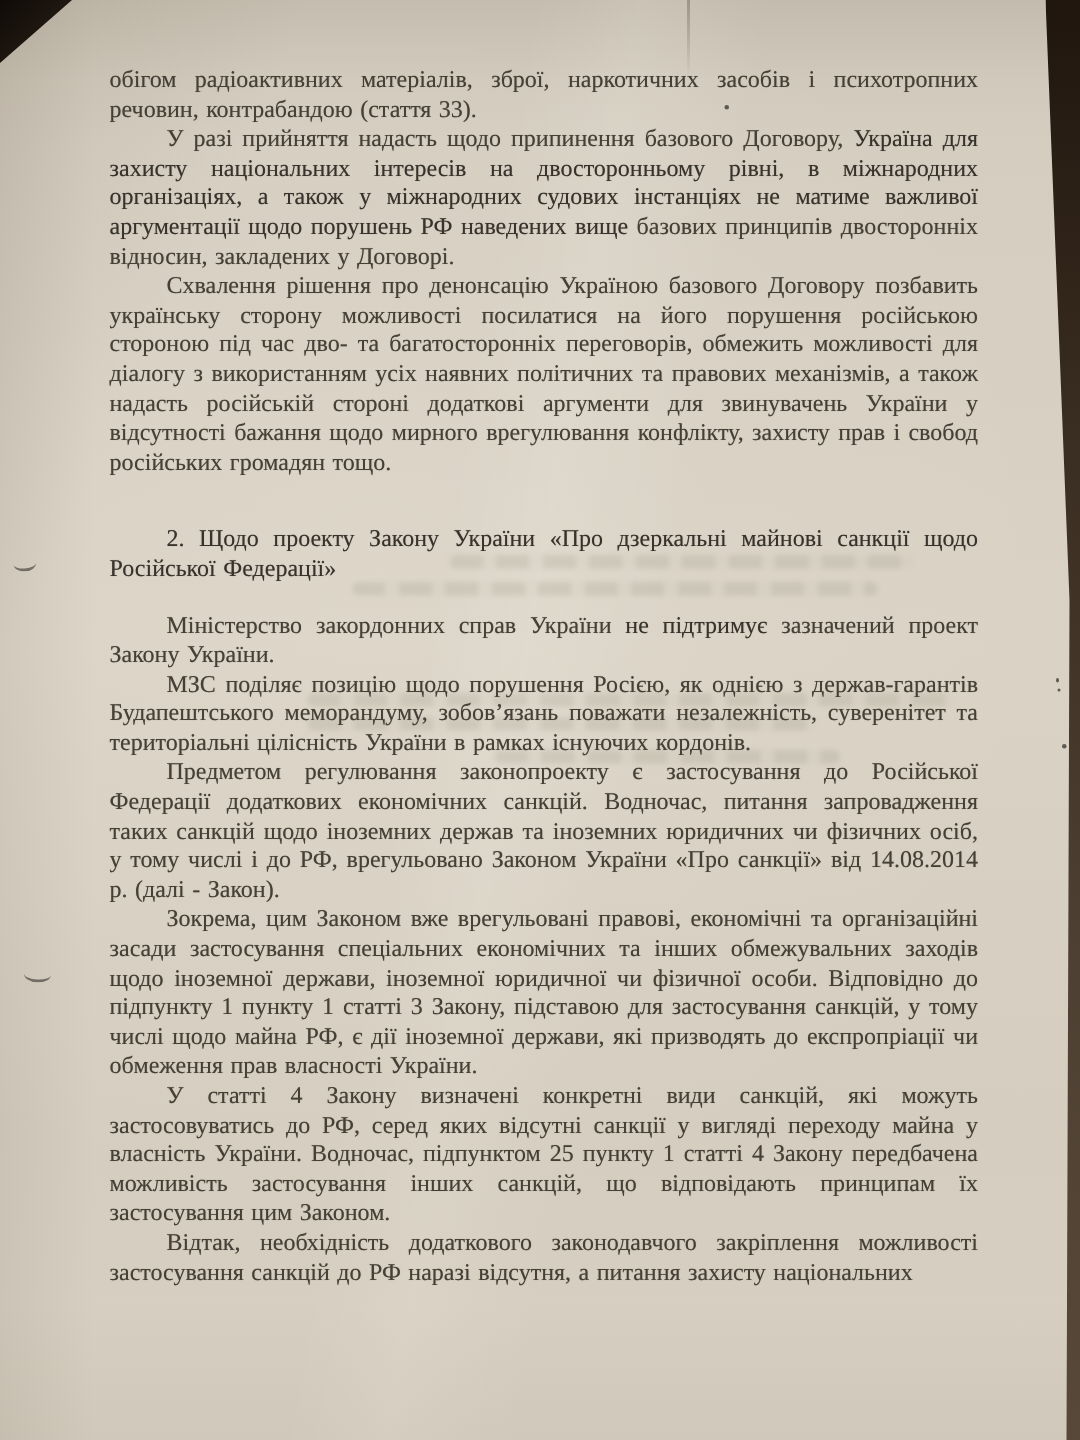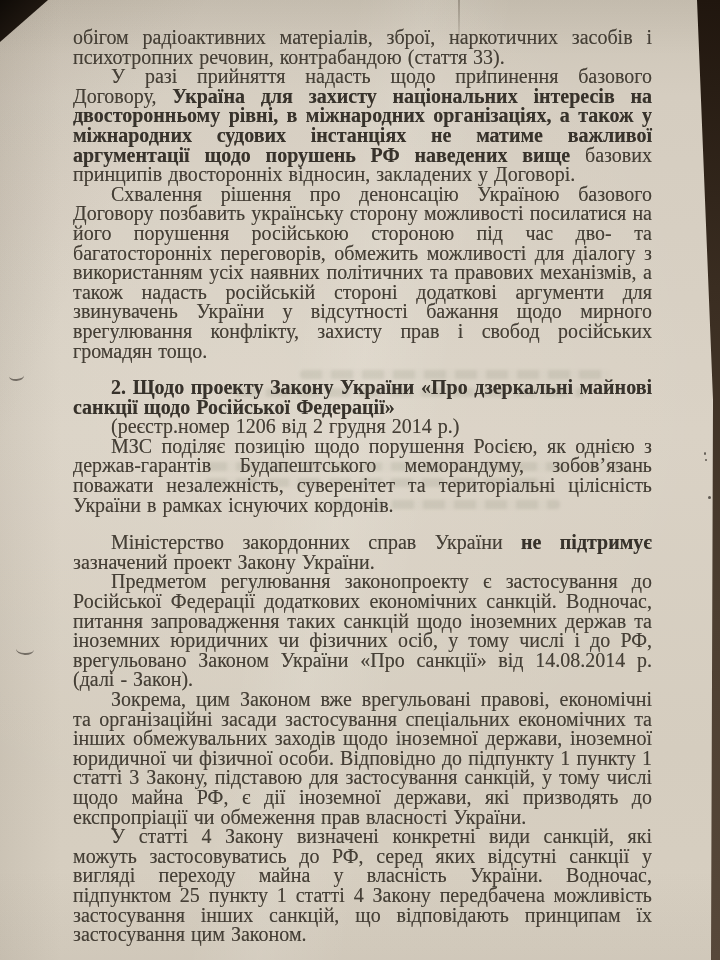--- a/index.html
+++ b/index.html
@@ -51,29 +51,29 @@
     border-radius:0 0 55% 55%;
   }
   .m1{left:9px;top:371px;width:15px;height:8px;transform:rotate(-4deg);}
   .m2{left:16px;top:644px;width:18px;height:9px;transform:rotate(3deg);}
   .speck{position:absolute;border-radius:50%;background:rgba(55,50,44,0.75);}
   .s1{left:483px;top:70px;width:3px;height:3px;}
   .s2a{left:704px;top:452px;width:2px;height:3px;}
   .s2b{left:705px;top:459px;width:2px;height:2px;}
   .s3{left:708px;top:496px;width:3px;height:3px;}
   .text-block{
-    position:absolute;left:73px;top:28px;width:579px;
-    color:#453f36;font-size:20px;line-height:19.6px;
+    position:absolute;left:73px;top:44px;width:579px;
+    color:#453f36;font-size:16px;line-height:19.6px;
     text-align:justify;word-spacing:1px;
     text-shadow:0 0 0.5px rgba(70,63,54,0.5);
   }
   .para{margin:0;text-indent:38px;}
   .para.noindent{text-indent:0;}
-  .b{font-weight:bold;color:#37322b;}
-  .heading{margin-top:17px;}
+  .b{font-weight:normal;color:#37322b;}
+  .heading{margin-top:32px;}
   .after-gap{margin-top:18px;}
 </style>
 </head>
 <body>
 
 <div class="paper">
   <div class="sheen"></div>
 
   <div class="ghost g1"></div>
   <div class="ghost g2"></div>
@@ -84,32 +84,32 @@
   <div class="text-block">
     <p class="para noindent"><span>обігом радіоактивних матеріалів, зброї, наркотичних засобів і психотропних речовин, контрабандою (стаття 33).</span></p>
 
     <p class="para"><span>У разі прийняття надасть щодо припинення базового Договору, </span><span class="b">Україна для захисту національних інтересів на двосторонньому рівні, в міжнародних організаціях, а також у міжнародних судових інстанціях не матиме важливої аргументації щодо порушень РФ наведених вище </span><span>базових принципів двосторонніх відносин, закладених у Договорі.</span></p>
 
     <p class="para"><span>Схвалення рішення про денонсацію Україною базового Договору позбавить українську сторону можливості посилатися на його порушення російською стороною під час дво- та багатосторонніх переговорів, обмежить можливості для діалогу з використанням усіх наявних політичних та правових механізмів, а також надасть російській стороні додаткові аргументи для звинувачень України у відсутності бажання щодо мирного врегулювання конфлікту, захисту прав і свобод російських громадян тощо.</span></p>
 
 
     <p class="para heading"><span class="b">2. Щодо проекту Закону України «Про дзеркальні майнові санкції щодо Російської Федерації»</span></p>
 
-    <p class="para"><span>(реєстр.номер 1206 від 2 грудня 2014 р.)</span></p>
+
+    <p class="para after-gap"><span>Міністерство закордонних справ України </span><span class="b">не підтримує</span><span> зазначений проект Закону України.</span></p>
 
     <p class="para"><span>МЗС поділяє позицію щодо порушення Росією, як однією з держав-гарантів Будапештського меморандуму, зобов’язань поважати незалежність, суверенітет та територіальні цілісність України в рамках існуючих кордонів.</span></p>
-
-    <p class="para after-gap"><span>Міністерство закордонних справ України </span><span class="b">не підтримує</span><span> зазначений проект Закону України.</span></p>
 
     <p class="para"><span>Предметом регулювання законопроекту є застосування до Російської Федерації додаткових економічних санкцій. Водночас, питання запровадження таких санкцій щодо іноземних держав та іноземних юридичних чи фізичних осіб, у тому числі і до РФ, врегульовано Законом України «Про санкції» від 14.08.2014 р. (далі - Закон).</span></p>
 
     <p class="para"><span>Зокрема, цим Законом вже врегульовані правові, економічні та організаційні засади застосування спеціальних економічних та інших обмежувальних заходів щодо іноземної держави, іноземної юридичної чи фізичної особи. Відповідно до підпункту 1 пункту 1 статті 3 Закону, підставою для застосування санкцій, у тому числі щодо майна РФ, є дії іноземної держави, які призводять до експропріації чи обмеження прав власності України.</span></p>
 
     <p class="para"><span>У статті 4 Закону визначені конкретні види санкцій, які можуть застосовуватись до РФ, серед яких відсутні санкції у вигляді переходу майна у власність України. Водночас, підпунктом 25 пункту 1 статті 4 Закону передбачена можливість застосування інших санкцій, що відповідають принципам їх застосування цим Законом.</span></p>
 
+    <p class="para"><span>Відтак, необхідність додаткового законодавчого закріплення можливості застосування санкцій до РФ наразі відсутня, а питання захисту національних</span></p>
   </div>
 
   <div class="pen-mark m1"></div>
   <div class="pen-mark m2"></div>
   <div class="crease"></div>
   <div class="speck s1"></div>
   <div class="speck s2a"></div>
   <div class="speck s2b"></div>
   <div class="speck s3"></div>
 </div>

